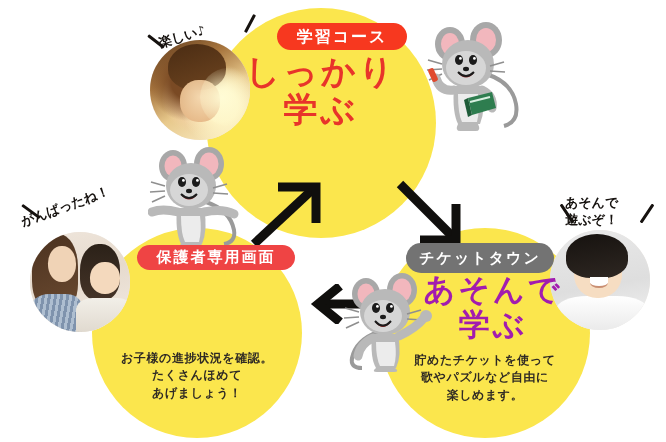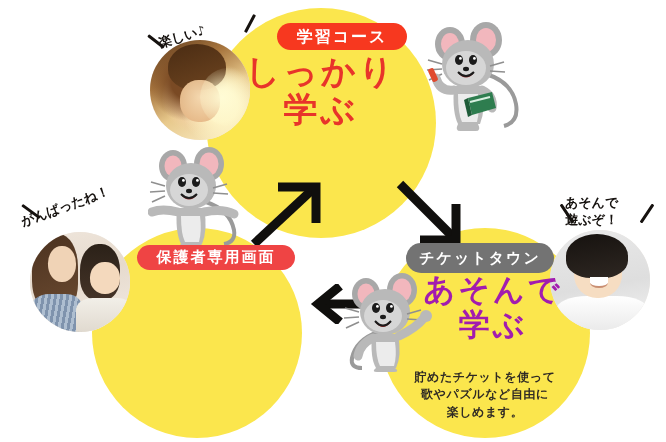--- a/index.html
+++ b/index.html
@@ -159,21 +159,21 @@
     color:#22A34F;font-size:28px;letter-spacing:1px;
   }
 
   
   .body-text{
     position:absolute;text-align:center;
     color:#2f2a24;font-weight:700;line-height:1.45;
     font-size:12px;letter-spacing:.6px;white-space:pre-line;
   }
   #body-learn{left:216px;top:124px;width:210px;}
-  #body-play{left:390px;top:369px;width:190px;}
+  #body-play{left:390px;top:352px;width:190px;}
   #body-parent{left:102px;top:350px;width:190px;}
 
   
   .callout{
     position:absolute;color:#16120f;font-weight:700;
     font-size:13px;white-space:pre-line;line-height:1.3;
     text-align:center;
   }
   .tick{position:absolute;background:#16120f;border-radius:1px;}
 
@@ -327,20 +327,23 @@
   <div class="badge" id="badge-parent">保護者専用画面</div>
 
   <div class="headline" id="headline-learn" style="white-space:pre-line;">しっかり
 学ぶ</div>
   <div class="headline" id="headline-play" style="white-space:pre-line;">あそんで
 学ぶ</div>
 
   <div class="body-text" id="body-play">貯めたチケットを使って
 歌やパズルなど自由に
 楽しめます。</div>
+  <div class="body-text" id="body-parent">お子様の進捗状況を確認。
+たくさんほめて
+あげましょう！</div>
 
   <div class="callout" id="callout-fun">
     <span>楽しい♪</span>
   </div>
   <div class="tick" style="left:146px;top:40px;width:20px;height:3px;transform:rotate(38deg);"></div>
   <div class="tick" style="left:240px;top:22px;width:20px;height:3px;transform:rotate(-62deg);"></div>
 
   <div class="callout" id="callout-good">
     <span>がんばったね！</span>
   </div>

